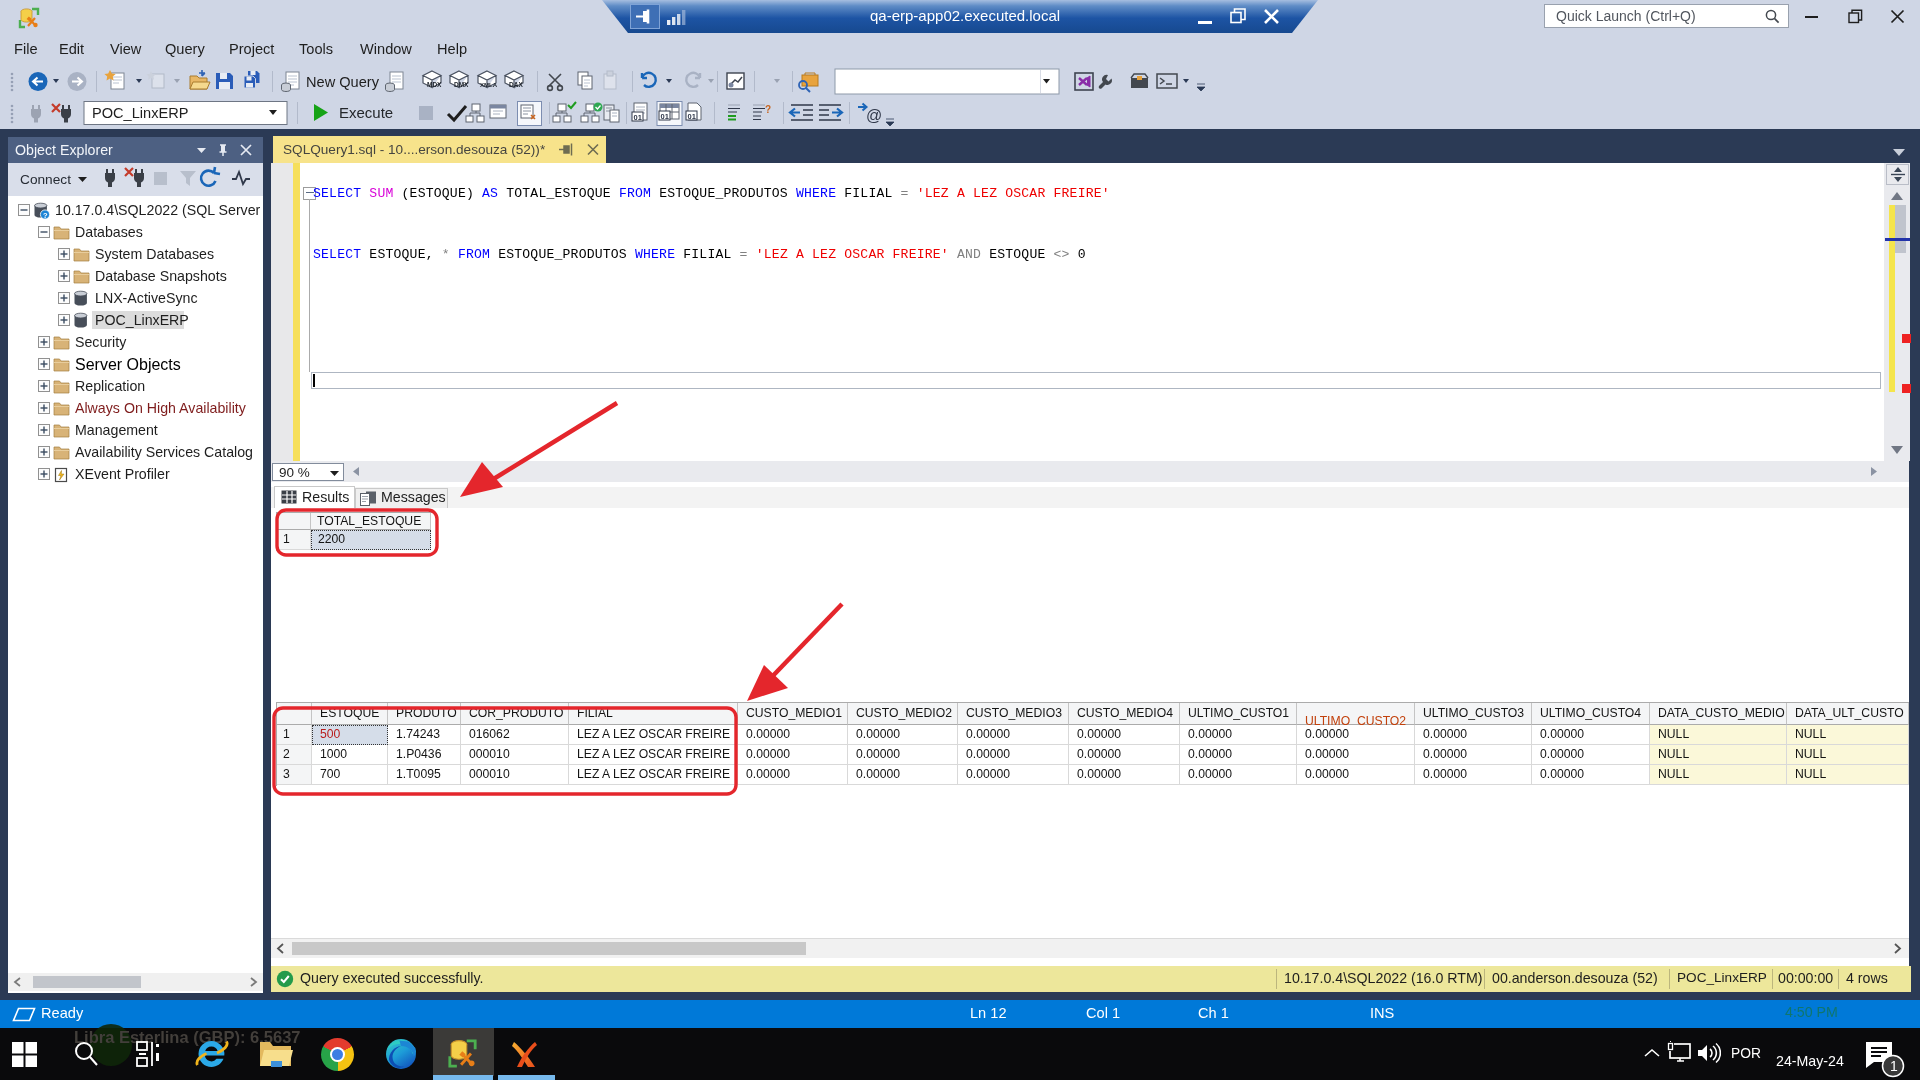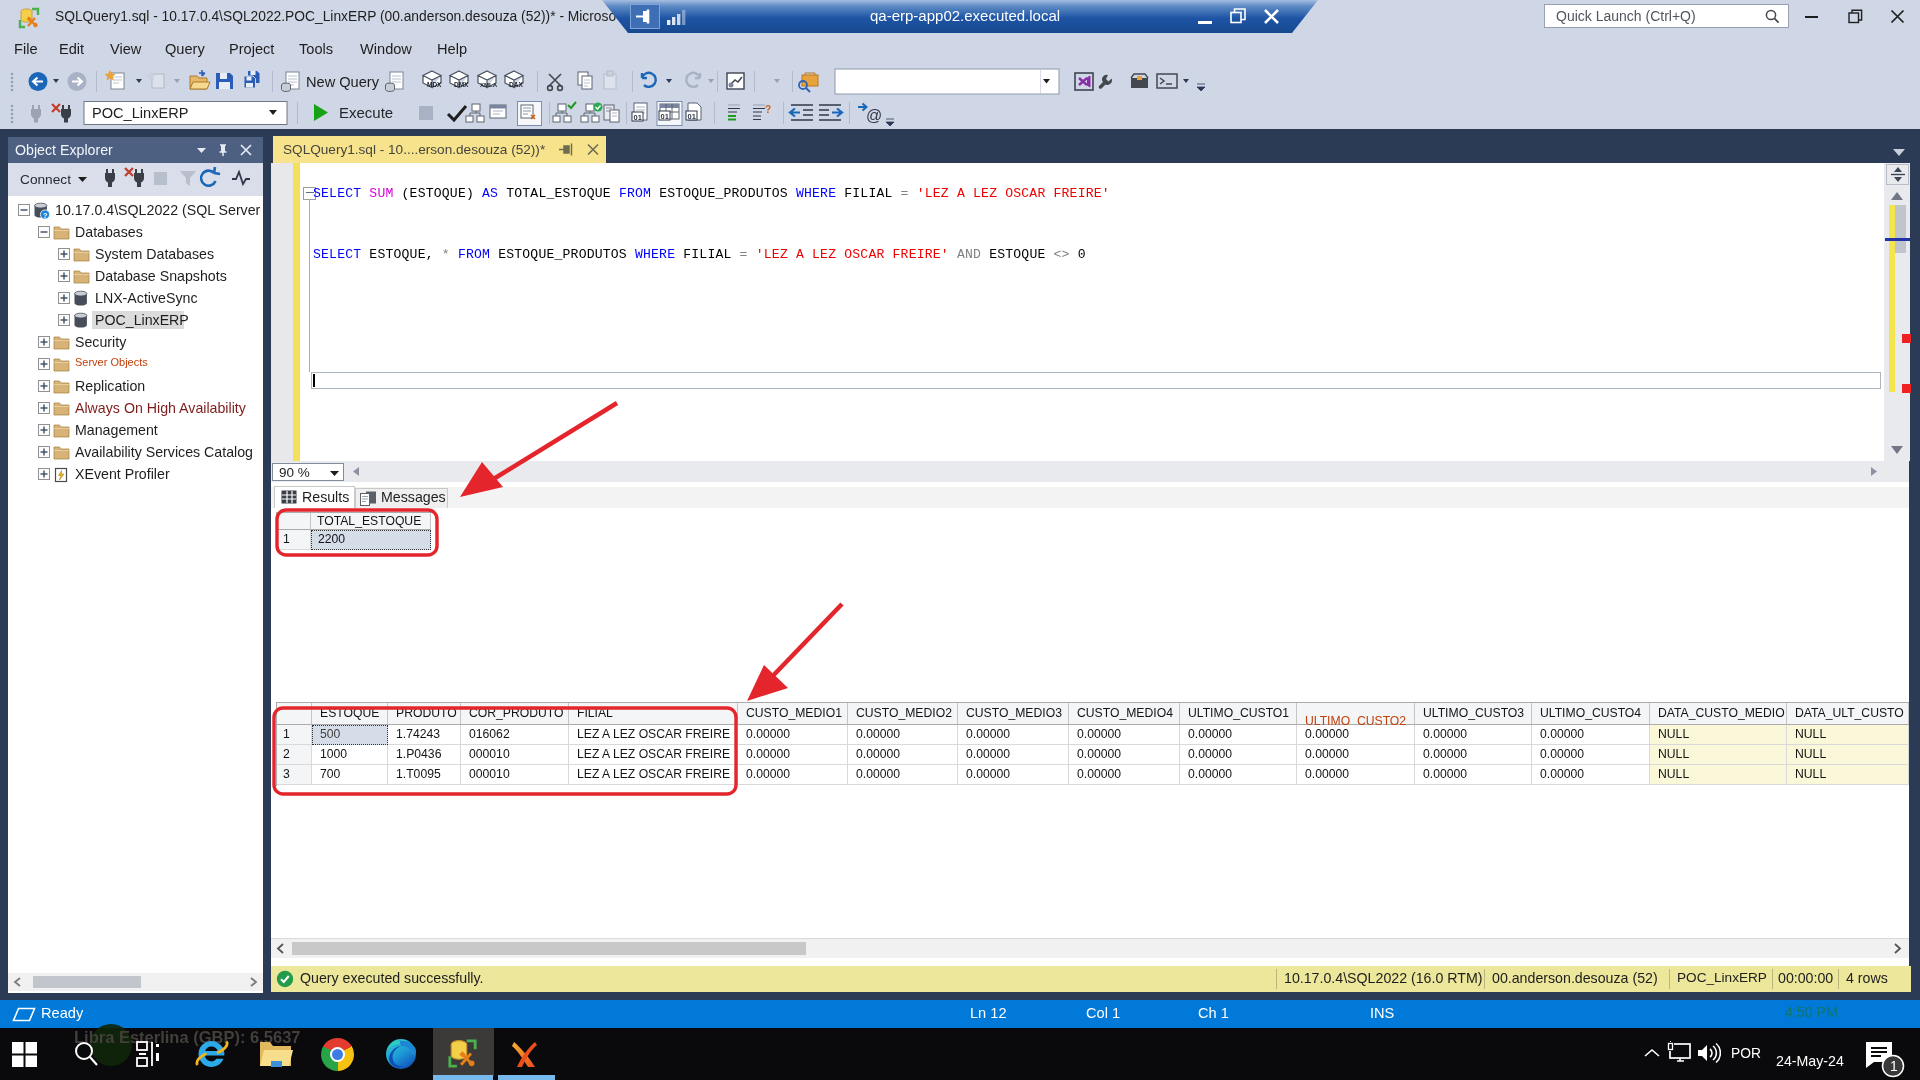--- a/index.html
+++ b/index.html
@@ -24,21 +24,20 @@
 <path d="M2 13 l0 7 5 0" fill="none" stroke="#4CAF50" stroke-width="2.4"></path>
 <path d="M14 2 l6 0 0 6" fill="none" stroke="#4CAF50" stroke-width="2.4"></path>
 <ellipse cx="8.5" cy="4.5" rx="5.5" ry="2.6" fill="#F4CF49" stroke="#C8922B" stroke-width="0.8"></ellipse>
 <path d="M3 4.5 v8 c0 1.4 2.5 2.6 5.5 2.6 s5.5-1.2 5.5-2.6 v-8" fill="#F4CF49" stroke="#C8922B" stroke-width="0.8"></path>
 <path d="M10 19 L17 11" stroke="#E87E17" stroke-width="2.2"></path>
 <path d="M11 11.5 L18 19" stroke="#E87E17" stroke-width="2.2"></path>
 <circle cx="17.5" cy="18" r="2.2" fill="#E87E17"></circle>
 <rect x="9.5" y="10" width="3.4" height="3.4" fill="#E87E17" transform="rotate(40 11 11.5)"></rect>
 </svg>
 </div>
-<div class="txt" style="left:55px;top:9px;font-size:13.8px;color:#1E1E1E">SQLQuery1.sql - 10.17.0.4\SQL2022.POC_LinxERP (00.anderson.desouza (52))* - Microso</div>
 
 <div class="abs" style="left:1544px;top:4px;width:245px;height:24px;background:#FFFFFF;border:1px solid #99A1AE;box-sizing:border-box"></div>
 <div class="txt" style="left:1556px;top:8px;font-size:14px;color:#51565E">Quick Launch (Ctrl+Q)</div>
 <svg class="abs" style="left:1764px;top:8px" width="17" height="17" viewBox="0 0 17 17">
       <circle cx="7" cy="7" r="4.6" fill="none" stroke="#43484F" stroke-width="1.5"></circle>
       <path d="M10.4 10.4 L14.6 14.6" stroke="#43484F" stroke-width="1.7"></path>
     </svg>
 
 <div class="abs" style="left:1805px;top:16px;width:13px;height:2px;background:#1E1E1E"></div>
 <svg class="abs" style="left:1848px;top:9px" width="15" height="15" viewBox="0 0 15 15">
@@ -423,21 +422,21 @@
 <rect x="55.5" y="468.5" width="11" height="13" fill="#FFF" stroke="#4A4A4A" stroke-width="1.2"></rect>
 <path d="M61.5 470.5 l-3 5 h2.5 l-1.5 4.5 4.5-6 h-2.7 z" fill="#F2B71E" stroke="#9A7410" stroke-width="0.5"></path>
 </svg>
 <div class="txt" style="left:55px;top:202px;font-size:14.2px;color:#1E1E1E">10.17.0.4\SQL2022 (SQL Server</div>
 <div class="txt" style="left:75px;top:224px;font-size:14.2px;color:#1E1E1E">Databases</div>
 <div class="txt" style="left:95px;top:246px;font-size:14.2px;color:#1E1E1E">System Databases</div>
 <div class="txt" style="left:95px;top:268px;font-size:14.2px;color:#1E1E1E">Database Snapshots</div>
 <div class="txt" style="left:95px;top:290px;font-size:14.2px;color:#1E1E1E">LNX-ActiveSync</div>
 <div class="txt" style="left:95px;top:312px;font-size:14.2px;color:#1E1E1E">POC_LinxERP</div>
 <div class="txt" style="left:75px;top:334px;font-size:14.2px;color:#1E1E1E">Security</div>
-<div class="txt" style="left:75px;top:356px;font-size:11px;color:#c2410c">Server Objects</div>
+<div class="txt" style="left:75px;top:356px;font-size:16px;color:#000000">Server Objects</div>
 <div class="txt" style="left:75px;top:378px;font-size:14.2px;color:#1E1E1E">Replication</div>
 <div class="txt" style="left:75px;top:400px;font-size:14.2px;color:#7f1d1d">Always On High Availability</div>
 <div class="txt" style="left:75px;top:422px;font-size:14.2px;color:#1E1E1E">Management</div>
 <div class="txt" style="left:75px;top:444px;font-size:14.2px;color:#1E1E1E">Availability Services Catalog</div>
 <div class="txt" style="left:75px;top:466px;font-size:14.2px;color:#1E1E1E">XEvent Profiler</div>
 
 <div class="abs" style="left:8px;top:973px;width:255px;height:18px;background:#F0F0F0"></div>
 <div class="abs" style="left:33px;top:976px;width:108px;height:12px;background:#C2C5CB"></div>
 <svg class="abs" style="left:8px;top:973px" width="255" height="18" viewBox="0 0 255 18">
       <path d="M12 5 l-5 4 5 4" stroke="#7A7A7A" stroke-width="1.8" fill="none"></path>
@@ -537,21 +536,21 @@
 <div class="abs" style="left:277px;top:725px;width:35px;height:20px;background:#F4F5F6;border-right:1px solid #D9D9D9;border-bottom:1px solid #D9D9D9;box-sizing:border-box"></div>
 <div class="txt" style="left:283px;top:727px;font-size:12.2px;color:#141414">1</div>
 <div class="abs" style="left:277px;top:745px;width:35px;height:20px;background:#F4F5F6;border-right:1px solid #D9D9D9;border-bottom:1px solid #D9D9D9;box-sizing:border-box"></div>
 <div class="txt" style="left:283px;top:747px;font-size:12.2px;color:#141414">2</div>
 <div class="abs" style="left:277px;top:765px;width:35px;height:20px;background:#F4F5F6;border-right:1px solid #D9D9D9;border-bottom:1px solid #D9D9D9;box-sizing:border-box"></div>
 <div class="txt" style="left:283px;top:767px;font-size:12.2px;color:#141414">3</div>
 <div class="abs" style="left:312px;top:703px;width:76px;height:22px;background:#F4F5F6;border-right:1px solid #C4C4C4;border-bottom:1px solid #ABABAB;box-sizing:border-box"></div>
 <div class="txt" style="left:320px;top:706px;font-size:12.2px;color:#141414">ESTOQUE</div>
 <div class="abs" style="left:312px;top:725px;width:76px;height:20px;background:#FFFFFF;border-right:1px solid #D9D9D9;border-bottom:1px solid #D9D9D9;box-sizing:border-box"></div>
 <div class="abs" style="left:312px;top:725px;width:76px;height:20px;background:#D5DDE9;border:1px dotted #333;box-sizing:border-box"></div>
-<div class="txt" style="left:320px;top:727px;font-size:12.2px;color:#404040">500</div>
+<div class="txt" style="left:320px;top:727px;font-size:12.2px;color:#b91c1c">500</div>
 <div class="abs" style="left:312px;top:745px;width:76px;height:20px;background:#FFFFFF;border-right:1px solid #D9D9D9;border-bottom:1px solid #D9D9D9;box-sizing:border-box"></div>
 <div class="txt" style="left:320px;top:747px;font-size:12.2px;color:#141414">1000</div>
 <div class="abs" style="left:312px;top:765px;width:76px;height:20px;background:#FFFFFF;border-right:1px solid #D9D9D9;border-bottom:1px solid #D9D9D9;box-sizing:border-box"></div>
 <div class="txt" style="left:320px;top:767px;font-size:12.2px;color:#141414">700</div>
 <div class="abs" style="left:388px;top:703px;width:73px;height:22px;background:#F4F5F6;border-right:1px solid #C4C4C4;border-bottom:1px solid #ABABAB;box-sizing:border-box"></div>
 <div class="txt" style="left:396px;top:706px;font-size:12.2px;color:#141414">PRODUTO</div>
 <div class="abs" style="left:388px;top:725px;width:73px;height:20px;background:#FFFFFF;border-right:1px solid #D9D9D9;border-bottom:1px solid #D9D9D9;box-sizing:border-box"></div>
 <div class="txt" style="left:396px;top:727px;font-size:12.2px;color:#141414">1.74243</div>
 <div class="abs" style="left:388px;top:745px;width:73px;height:20px;background:#FFFFFF;border-right:1px solid #D9D9D9;border-bottom:1px solid #D9D9D9;box-sizing:border-box"></div>
 <div class="txt" style="left:396px;top:747px;font-size:12.2px;color:#141414">1.P0436</div>

